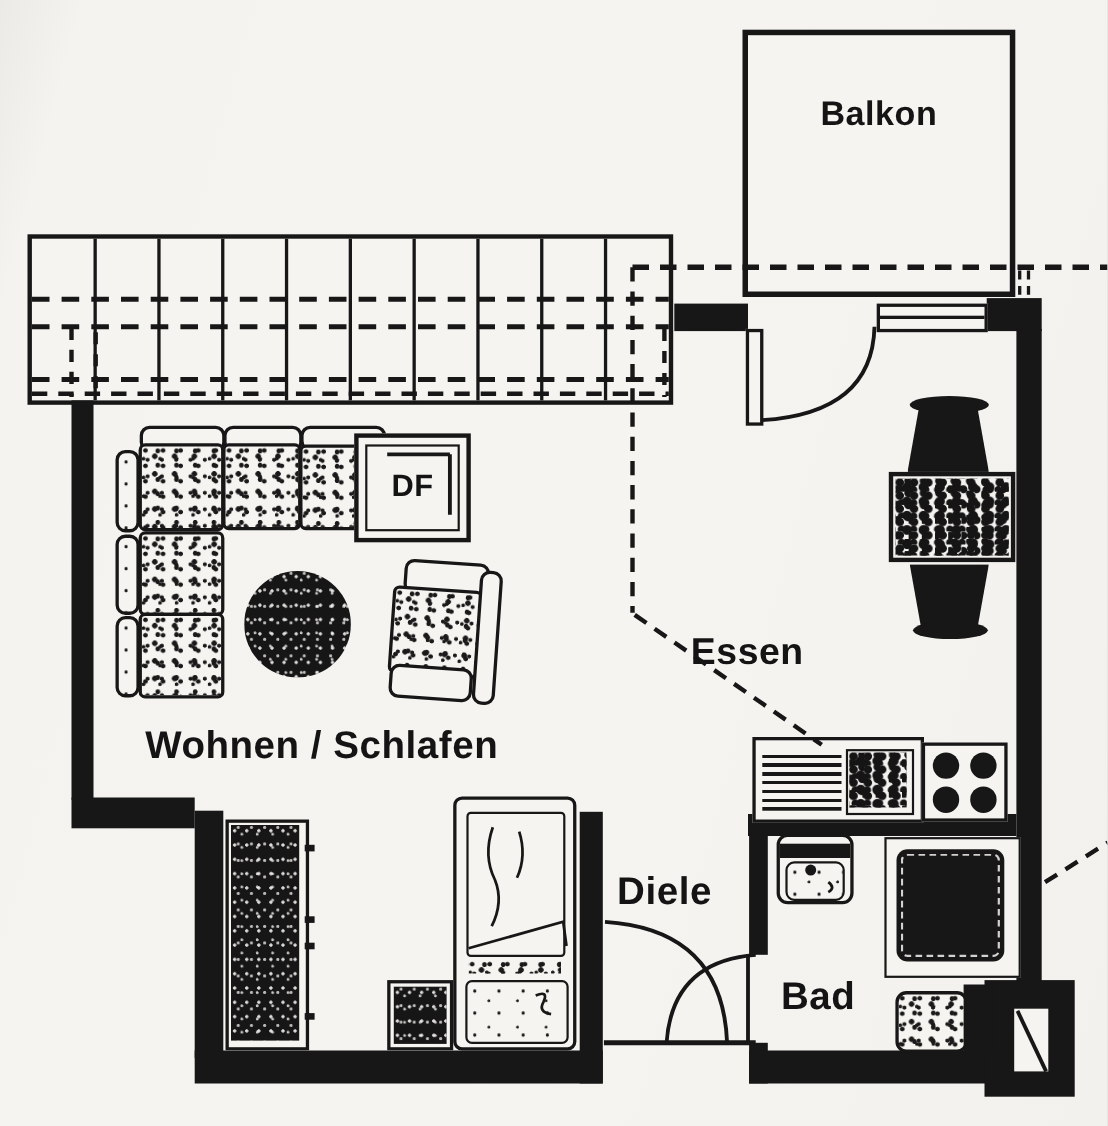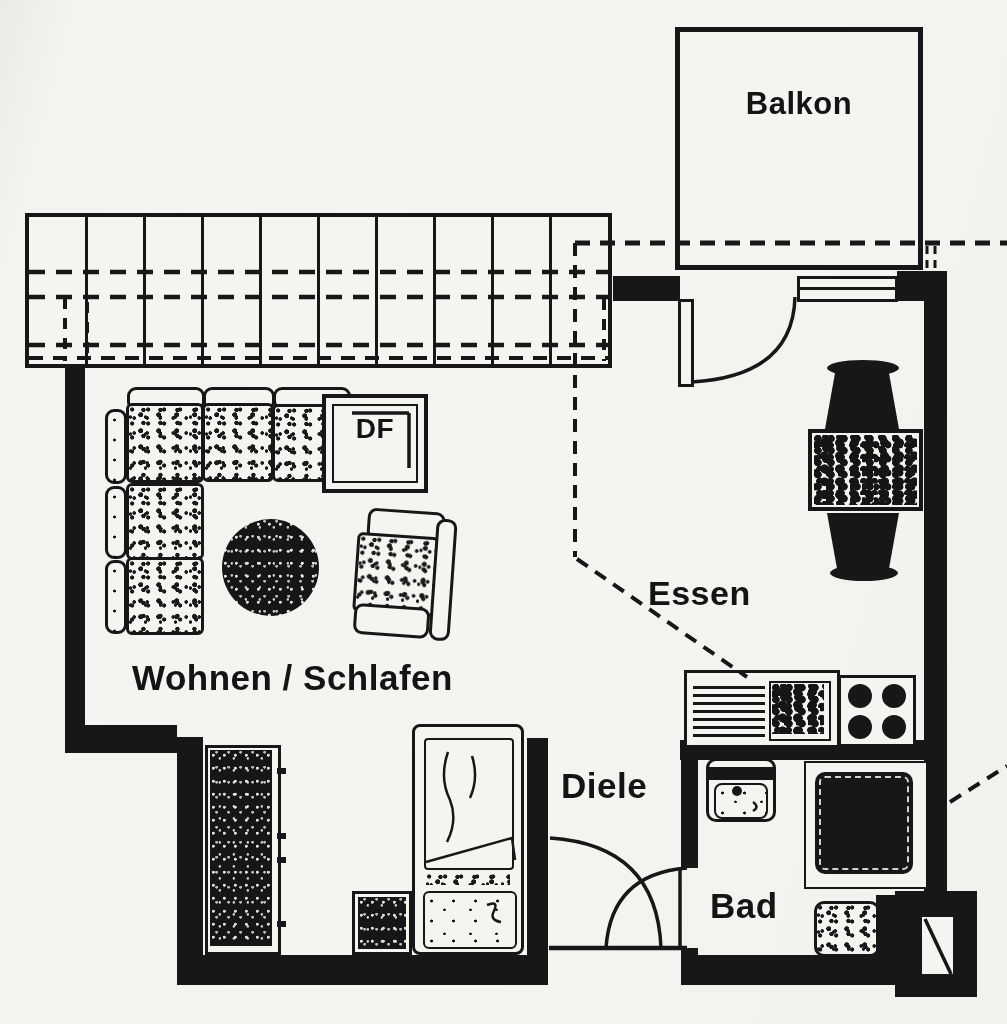--- a/index.html
+++ b/index.html
@@ -112,21 +112,21 @@
 
   <div class="abs" style="left:352px;top:506px;width:100px;height:132px;transform:rotate(4deg);">
     <div class="pillow" style="left:12px;top:4px;width:72px;height:26px;"></div>
     <div class="pillow tx-seat" style="left:3px;top:29px;width:76px;height:74px;border-radius:6px;"></div>
     <div class="pillow" style="left:5px;top:100px;width:70px;height:25px;"></div>
     <div class="pillow" style="left:81px;top:10px;width:15px;height:116px;"></div>
   </div>
 
   <div class="abs" style="left:322px;top:394px;width:98px;height:91px;border:4px solid #171717;background:#f6f4f1;z-index:3;">
     <div class="abs" style="left:6px;top:6px;width:82px;height:75px;border:2px solid #171717;">
-      <div class="lbl" style="position:static;display:block;text-align:center;margin-top:7px;font-size:28px;">DF</div>
+      <div class="lbl" style="position:static;display:block;text-align:center;margin-top:20px;font-size:28px;">DF</div>
     </div>
   </div>
 
   <div class="abs" style="left:205px;top:745px;width:70px;height:204px;border:3px solid #171717;background:#f6f4f1;padding:0;">
     <div class="abs tx-dark" style="left:2px;top:2px;width:62px;height:196px;"></div>
   </div>
   <div class="wall" style="left:277px;top:768px;width:9px;height:6px;"></div>
   <div class="wall" style="left:277px;top:833px;width:9px;height:6px;"></div>
   <div class="wall" style="left:277px;top:857px;width:9px;height:6px;"></div>
   <div class="wall" style="left:277px;top:921px;width:9px;height:6px;"></div>
@@ -203,18 +203,18 @@
 
     <path d="M 448,752 q -9,26 2,48 q 8,20 -3,42" stroke="#171717" stroke-width="2.5" fill="none"></path>
     <path d="M 472,756 q 7,22 -2,42" stroke="#171717" stroke-width="2.5" fill="none"></path>
     <path d="M 426,862 L 512,838 L 515,860" stroke="#171717" stroke-width="2.5" fill="none"></path>
     <path d="M 487,905 q 12,-5 7,6 q -5,9 7,11" stroke="#171717" stroke-width="2.5" fill="none"></path>
 
     <circle cx="737" cy="791" r="5" fill="#171717"></circle>
     <path d="M 753,802 q 7,5 0,9" stroke="#171717" stroke-width="2.5" fill="none"></path>
   </svg>
 
-  <div class="lbl" style="left:648px;top:574px;font-size:34px;">Essen</div>
+  <div class="lbl" style="left:628px;top:574px;font-size:34px;">Essen</div>
   <div class="lbl" style="left:132px;top:658px;">Wohnen / Schlafen</div>
-  <div class="lbl" style="left:561px;top:766px;text-align:center;">Diele</div>
+  <div class="lbl" style="left:561px;top:791px;text-align:center;">Diele</div>
   <div class="lbl" style="left:710px;top:886px;">Bad</div>
 
 </div>
 
 </body></html>

